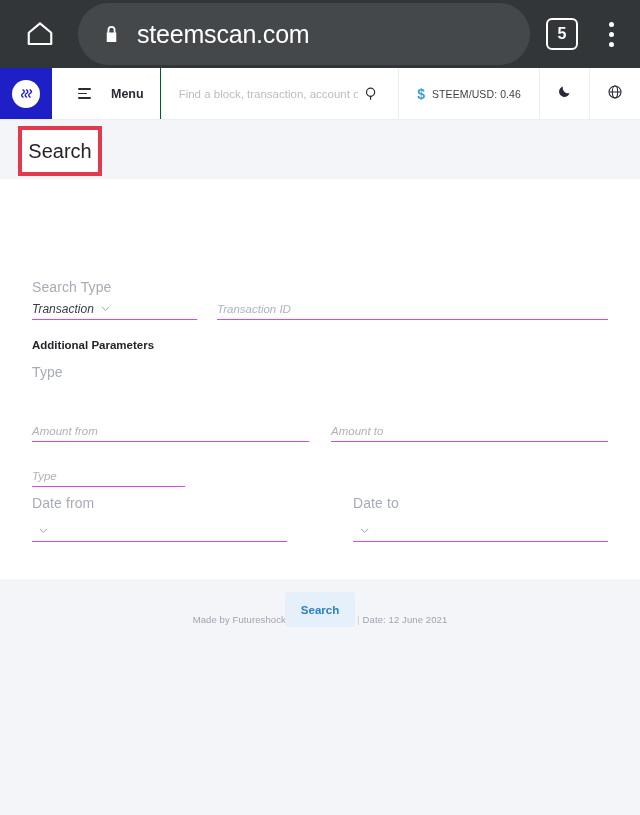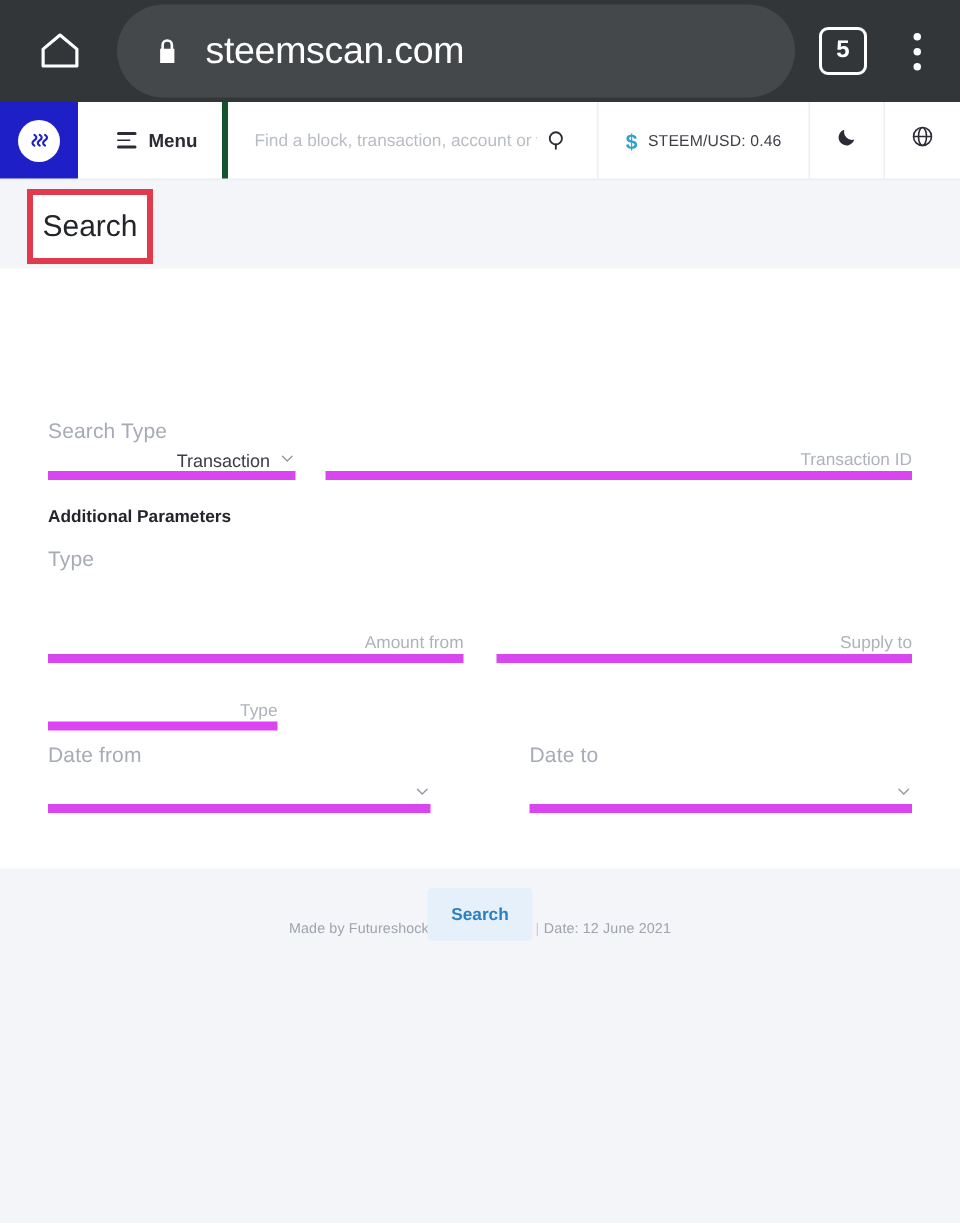--- a/index.html
+++ b/index.html
@@ -68,23 +68,23 @@
     display: flex; align-items: center; justify-content: center;
     flex: 0 0 auto;
   }
   .logo-circle {
     width: 28px; height: 28px;
     background: #ffffff;
     border-radius: 50%;
     display: flex; align-items: center; justify-content: center;
   }
   .menu-block {
-    display: flex; align-items: center; gap: 8px;
+    display: flex; align-items: center; gap: 20px;
     padding: 0 16px 0 26px;
-    border-right: 4px solid #14532d;
+    border-right: 1px solid #14532d;
     flex: 0 0 auto;
   }
   .menu-label { font-size: 12.5px; font-weight: bold; color: #2b2b35; }
   .hamburger { display: flex; flex-direction: column; gap: 2.5px; width: 13px; }
   .hamburger i { display: block; height: 1.7px; background: #2b2b35; border-radius: 1px; }
   .hamburger i:nth-child(1) { width: 13px; }
   .hamburger i:nth-child(2) { width: 9px; }
   .hamburger i:nth-child(3) { width: 13px; }
   .search-block {
     flex: 1 1 auto;
@@ -158,24 +158,25 @@
 
   .field { position: relative; padding-top: 20px; }
   .field-label {
     position: absolute;
     top: 0; left: 0;
     font-size: 14px;
     color: #a7abb5;
     letter-spacing: 0.1px;
   }
   .field-line {
-    border-bottom: 6px solid #d946ef;
+    border-bottom: 1px solid #d946ef;
     height: 21px;
     display: flex; align-items: center;
-    justify-content: flex-end;
+    justify-content: flex-start;
+    font-style: italic;
   }
   .field-value { font-size: 12px; color: #3a3d44; }
   .field-placeholder { font-size: 11.5px; color: #aeb2bb; }
   .chevron { flex: 0 0 auto; margin-left: 6px; }
 
   .r1 { position: absolute; top: 100px; left: 32px; right: 32px; display: flex; }
   .r1 .f-type { width: 165px; flex: 0 0 auto; }
   .r1 .f-txid { flex: 1 1 auto; margin-left: 20px; padding-top: 20px; }
 
   .section-heading {
@@ -336,21 +337,21 @@
   </div>
 
   <div class="r3">
     <div class="half">
       <div class="field-line">
         <span class="field-placeholder">Amount from</span>
       </div>
     </div>
     <div class="half">
       <div class="field-line">
-        <span class="field-placeholder">Supply to</span>
+        <span class="field-placeholder">Amount to</span>
       </div>
     </div>
   </div>
 
   <div class="r4">
     <div>
       <div class="field-line">
         <span class="field-placeholder">Type</span>
       </div>
     </div>

